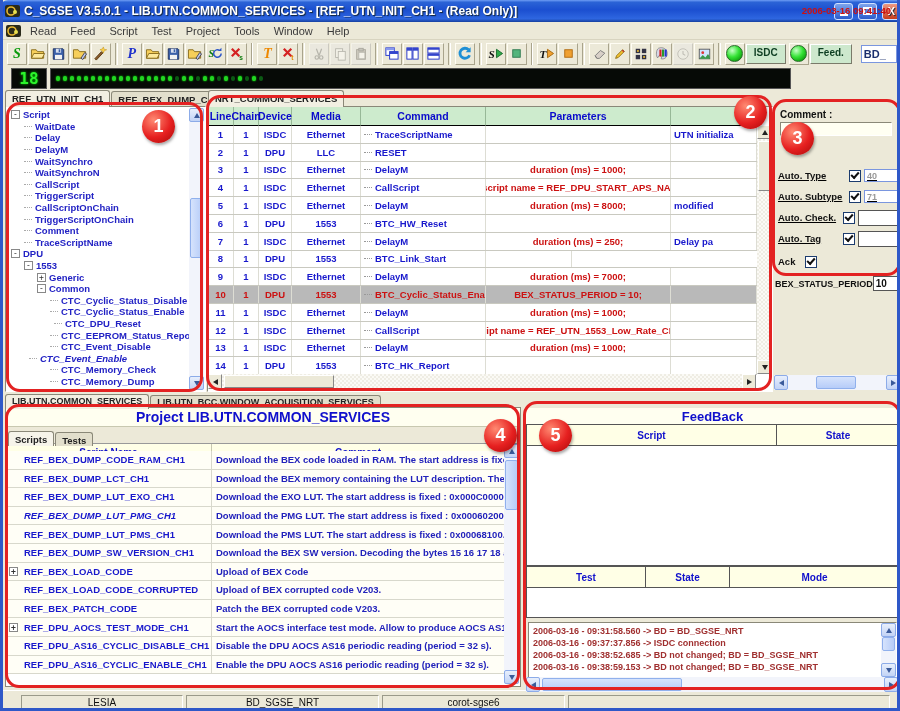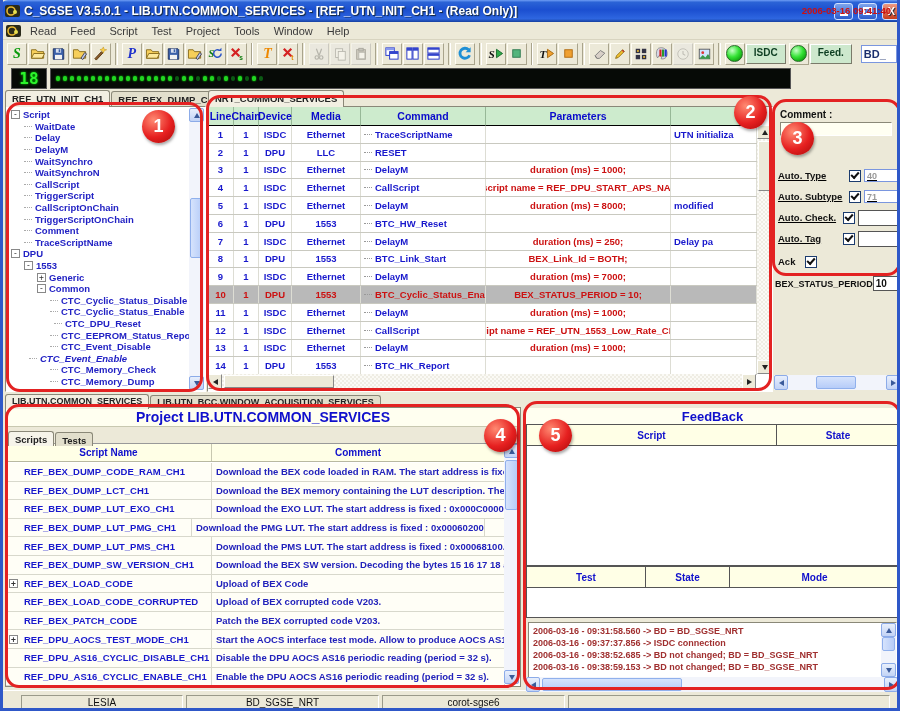--- a/index.html
+++ b/index.html
@@ -117,21 +117,21 @@
   .project-panel{position:absolute;left:2px;top:407px;width:516px;height:280px;background:#fff;
     border:1px solid #8a8878;}
   .project-title{height:19px;background:#fffff0;border-bottom:1px solid #c8c8b0;display:flex;align-items:center;
     justify-content:center;color:#1010cc;font-weight:bold;font-size:14px;}
   .project-tabs{height:17px;background:#ece9d8;border-bottom:1px solid #999;padding-left:2px;padding-top:1px;}
   .project-tabs .tab{font-size:9.5px;height:14px;}
   .project-tabs .tab.active{height:15px;background:#f6f4ea;}
   .proj-header{display:flex;height:18px;background:#ffffe6;border-bottom:1px solid #b8b8a0;}
   .proj-header .hc{color:#1010cc;font-weight:bold;font-size:10px;display:flex;align-items:center;justify-content:center;
     border-right:1px solid #c8c8b0;flex:none;}
-  .proj-body{position:absolute;left:0;top:55px;width:499px;bottom:0;overflow:hidden;}
+  .proj-body{position:absolute;left:0;top:43px;width:499px;bottom:0;overflow:hidden;}
   .proj-row{display:flex;height:18.6px;border-bottom:1px solid #d8d8cc;background:#fffef6;}
   .proj-cell{flex:none;font-size:9.5px;font-weight:bold;color:#1818cc;display:flex;align-items:center;
     white-space:nowrap;overflow:hidden;border-right:1px solid #d8d8cc;}
   .proj-cell.name{padding-left:18px;position:relative;}
   .proj-cell.comment{padding-left:4px;color:#2222bb;}
   .expander{position:absolute;left:3px;width:9px;height:9px;border:1px solid #888;background:#fff;color:#333;
     font-size:8px;line-height:7px;text-align:center;font-family:"DejaVu Sans Mono",monospace;}
   
   .feedback-panel{position:absolute;left:521px;top:401px;width:377px;height:290px;}
   .fb-title{position:absolute;left:2px;top:7px;width:373px;height:16px;background:#fffff0;display:flex;
@@ -678,21 +678,20 @@
           <div class="cmd-cell left cmdname" style="width: 125px;">DelayM</div>
           <div class="cmd-cell params" style="width: 185px;">duration (ms) = 250;</div>
           <div class="cmd-cell left" style="width: 86px;">Delay pa</div>
         </div>
         <div class="cmd-row">
           <div class="cmd-cell " style="width: 26px;">8</div>
           <div class="cmd-cell " style="width: 25px;">1</div>
           <div class="cmd-cell " style="width: 33px;">DPU</div>
           <div class="cmd-cell " style="width: 69px;">1553</div>
           <div class="cmd-cell left cmdname" style="width: 125px;">BTC_Link_Start</div>
-          <div class="cmd-cell params" style="width: 185px;">BEX_Link_Id = BOTH;</div>
           <div class="cmd-cell left" style="width: 86px;"></div>
         </div>
         <div class="cmd-row">
           <div class="cmd-cell " style="width: 26px;">9</div>
           <div class="cmd-cell " style="width: 25px;">1</div>
           <div class="cmd-cell " style="width: 33px;">ISDC</div>
           <div class="cmd-cell " style="width: 69px;">Ethernet</div>
           <div class="cmd-cell left cmdname" style="width: 125px;">DelayM</div>
           <div class="cmd-cell params" style="width: 185px;">duration (ms) = 7000;</div>
           <div class="cmd-cell left" style="width: 86px;"></div>
@@ -808,21 +807,21 @@
           </div>
           <div class="proj-cell comment" style="width: 293px;">Download the BEX memory containing the LUT description. The LUT-ch...</div>
         </div>
         <div class="proj-row">
           <div class="proj-cell name" style="width: 206px;">
             <span>REF_BEX_DUMP_LUT_EXO_CH1</span>
           </div>
           <div class="proj-cell comment" style="width: 293px;">Download the EXO LUT. The start address is fixed : 0x000C0000.  IMPOR...</div>
         </div>
         <div class="proj-row">
-          <div class="proj-cell name" style="width: 186px;">
+          <div class="proj-cell name" style="width: 206px; font-style: italic;">
             <span>REF_BEX_DUMP_LUT_PMG_CH1</span>
           </div>
           <div class="proj-cell comment" style="width: 293px;">Download the PMG LUT. The start address is fixed : 0x00060200.  IMPOR...</div>
         </div>
         <div class="proj-row">
           <div class="proj-cell name" style="width: 206px;">
             <span>REF_BEX_DUMP_LUT_PMS_CH1</span>
           </div>
           <div class="proj-cell comment" style="width: 293px;">Download the PMS LUT. The start address is fixed : 0x00068100.  IMPOR...</div>
         </div>

